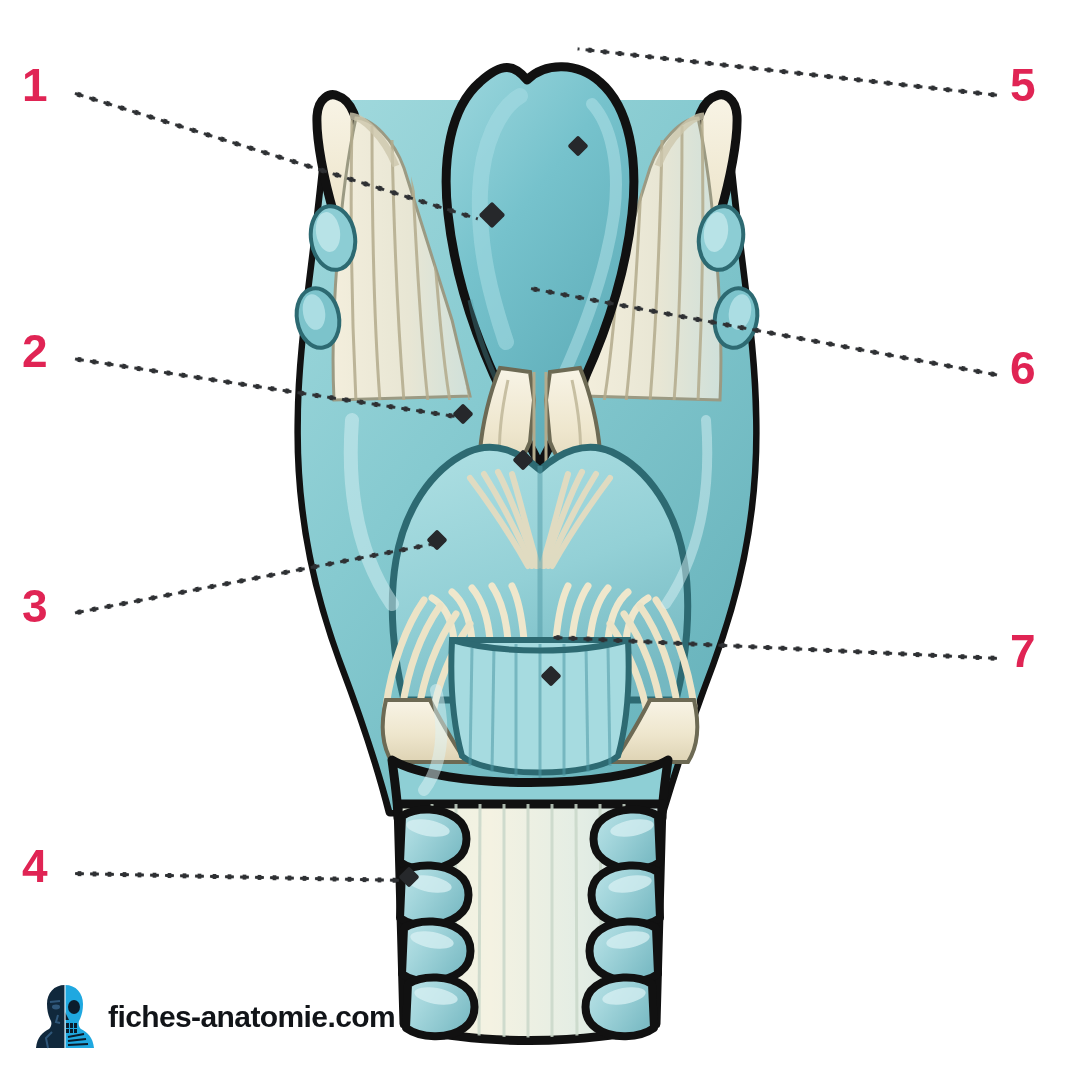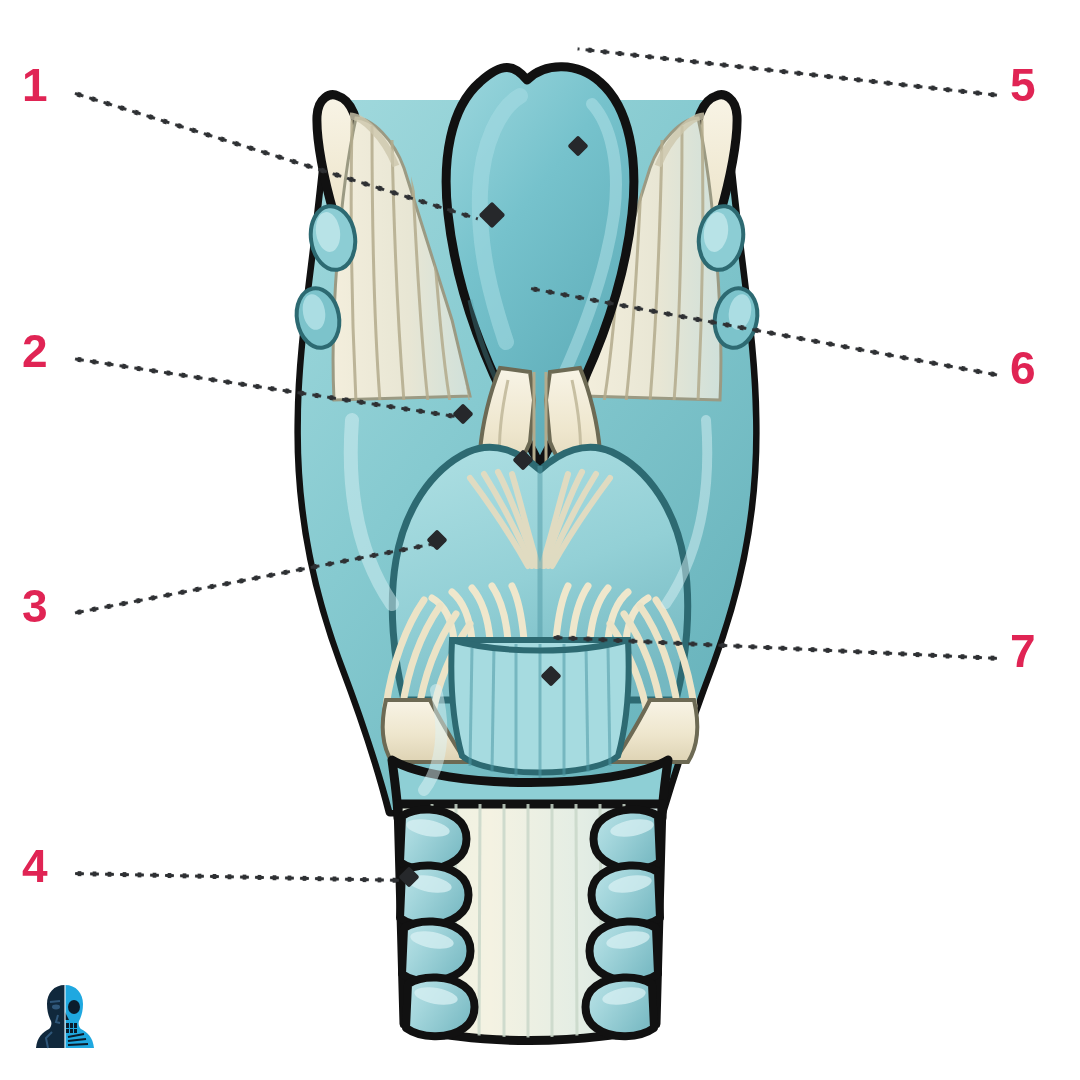--- a/index.html
+++ b/index.html
@@ -364,15 +364,16 @@
           <path d="M34,63 L54,62"></path>
       </g>
 
       <ellipse cx="22" cy="25" rx="4" ry="2.4" fill="#2f577a"></ellipse>
       <path d="M16,20 L26,19" stroke="#2f577a" stroke-width="2" fill="none"></path>
       <path d="M24,33 L22,40 L26,41" stroke="#2f577a" stroke-width="2" fill="none"></path>
       <path d="M18,50 L12,56 L14,66" stroke="#2f577a" stroke-width="2" fill="none"></path>
 
       <rect x="30" y="3" width="2" height="63" fill="#f5fbff" opacity=".55"></rect>
     </svg>
+    <span id="logo-text">fiches-anatomie.com</span>
   </div>
 
 </div>
 
 </body></html>

